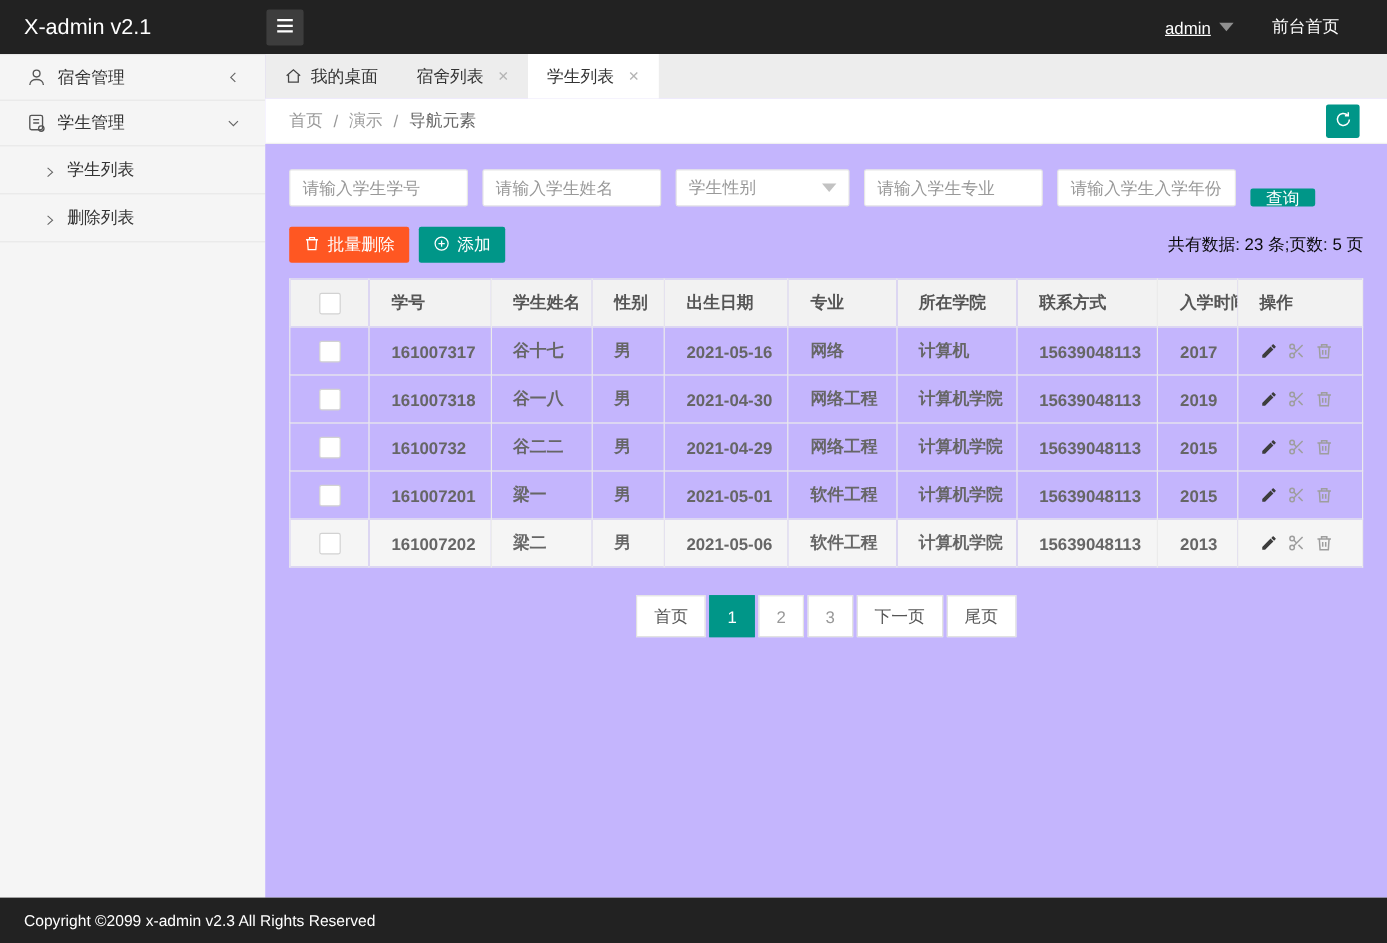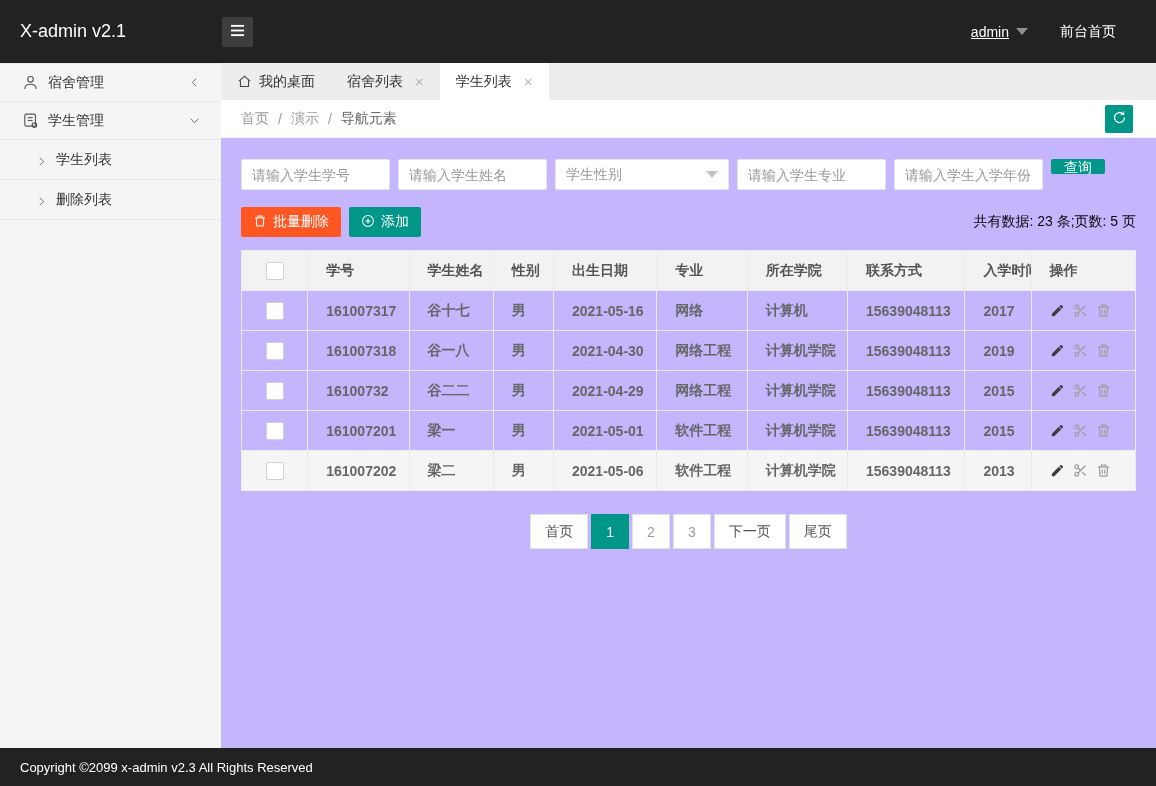--- a/index.html
+++ b/index.html
@@ -1,20 +1,20 @@
 <!DOCTYPE html>
 <html><head>
 <meta charset="utf-8">
 <style>
   * { margin:0; padding:0; box-sizing:border-box; }
   html,body { width:1156px; height:786px; overflow:hidden; }
   body { font-family:"Liberation Sans","DejaVu Sans",sans-serif; font-size:14px; color:#333; background:#fff; position:relative; }
 
   
-  .header { height:63px; background:#222; display:flex; align-items:center; color:#fff; }
+  .header { height:45px; background:#222; display:flex; align-items:center; color:#fff; }
   .brand { width:221px; padding-left:20px; font-size:18px; color:#fff; }
   .burger-btn { width:31px; height:30px; background:#3d3d3d; border-radius:2px; display:flex; align-items:center; justify-content:center; margin-left:1px; cursor:pointer; }
   .burger-btn svg { width:15px; height:13px; stroke:#fff; stroke-width:2; }
   .header-right { margin-left:auto; display:flex; align-items:center; padding-right:40px; }
   .admin-entry { display:flex; align-items:center; cursor:pointer; }
   .admin-name { color:#fff;text-decoration:underline; }
   .caret-down { width:0; height:0; border-left:6px solid transparent; border-right:6px solid transparent; border-top:7px solid #8f8f8f; margin-left:7px; }
   .front-link { color:#fff; margin-left:32px; text-decoration:none; }
 
   
@@ -43,24 +43,24 @@
   .crumb-bar { height:38px; background:#fff; display:flex; align-items:center; padding:0 23px 0 20px; border-bottom:1px solid #f0f0f0; position:relative; }
   .crumb { color:#999; cursor:pointer; }
   .crumb.current { color:#666; cursor:default; }
   .crumb-sep { color:#999; margin:0 9px; }
   .refresh-btn { position:absolute; right:23px; top:5px; width:28px; height:28px; background:#009688; border:none; border-radius:2px; display:flex; align-items:center; justify-content:center; cursor:pointer; }
   .refresh-btn svg { width:15px; height:15px; stroke:#fff; fill:none; stroke-width:2; }
 
   
   .content { padding:21px 20px 0 20px; }
 
-  .search-form { display:flex; flex-wrap:wrap; column-gap:8px; row-gap:11px; align-items:flex-start; }
+  .search-form { display:flex; flex-wrap:wrap; column-gap:8px; row-gap:11px; align-items:flex-end;gap:12px; }
   .inp { width:149px; height:31px; border:1px solid #e6e6e6; border-radius:2px; padding:0 10px; font-size:14px; color:#666; outline:none; font-family:inherit; }
   .inp::placeholder { color:#999; }
-  .sel { width:174px; height:31px; border:1px solid #e6e6e6; border-radius:2px; padding:0 10px; display:flex; align-items:center; color:#999; cursor:pointer; position:relative; background:#fff; }
+  .sel { width:145px; height:31px; border:1px solid #e6e6e6; border-radius:2px; padding:0 10px; display:flex; align-items:center; color:#999; cursor:pointer; position:relative; background:#fff; }
   .sel .sel-caret { position:absolute; right:10px; width:0; height:0; border-left:6px solid transparent; border-right:6px solid transparent; border-top:7px solid #c2c2c2; }
   .btn-search { height:15px; padding:0 13px; background:#009688; color:#fff; border:none; border-radius:2px; font-size:14px; cursor:pointer; font-family:inherit; }
 
   .toolbar { margin-top:17px; display:flex; align-items:center; }
   .btn-danger { height:30px; padding:0 12px; background:#FF5722; color:#fff; border:none; border-radius:2px; font-size:14px; display:flex; align-items:center; gap:6px; cursor:pointer; font-family:inherit; }
   .btn-add { height:30px; padding:0 12px; background:#009688; color:#fff; border:none; border-radius:2px; font-size:14px; display:flex; align-items:center; gap:6px; margin-left:8px; cursor:pointer; font-family:inherit; }
   .btn-danger svg, .btn-add svg { width:14px; height:14px; stroke:#fff; fill:none; stroke-width:1.8; }
   .stats { margin-left:auto; color:#0a0a0a; }
 
   

